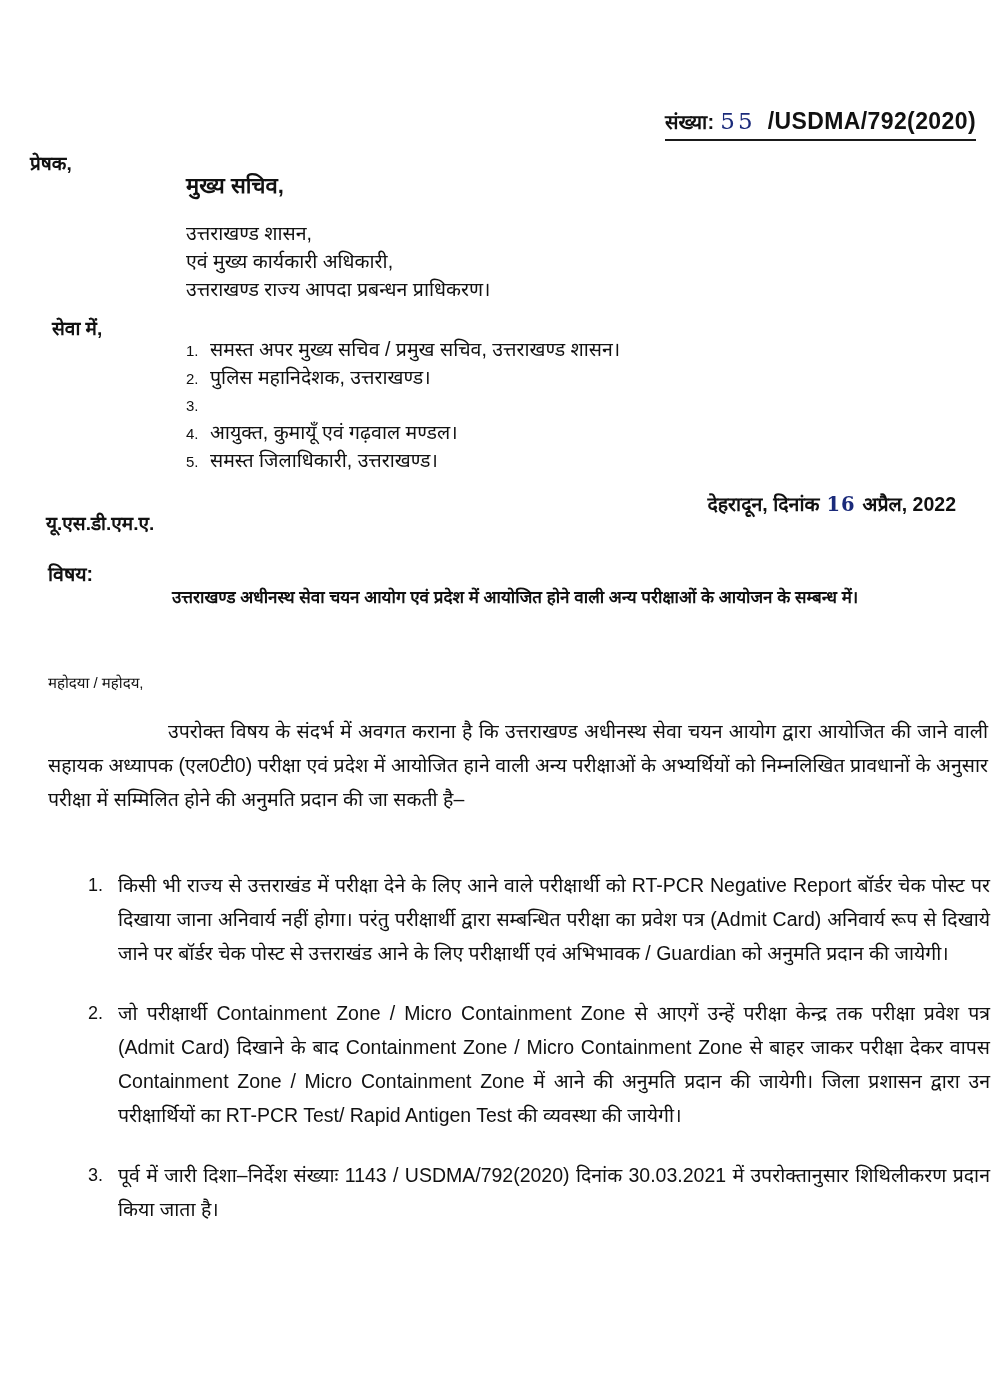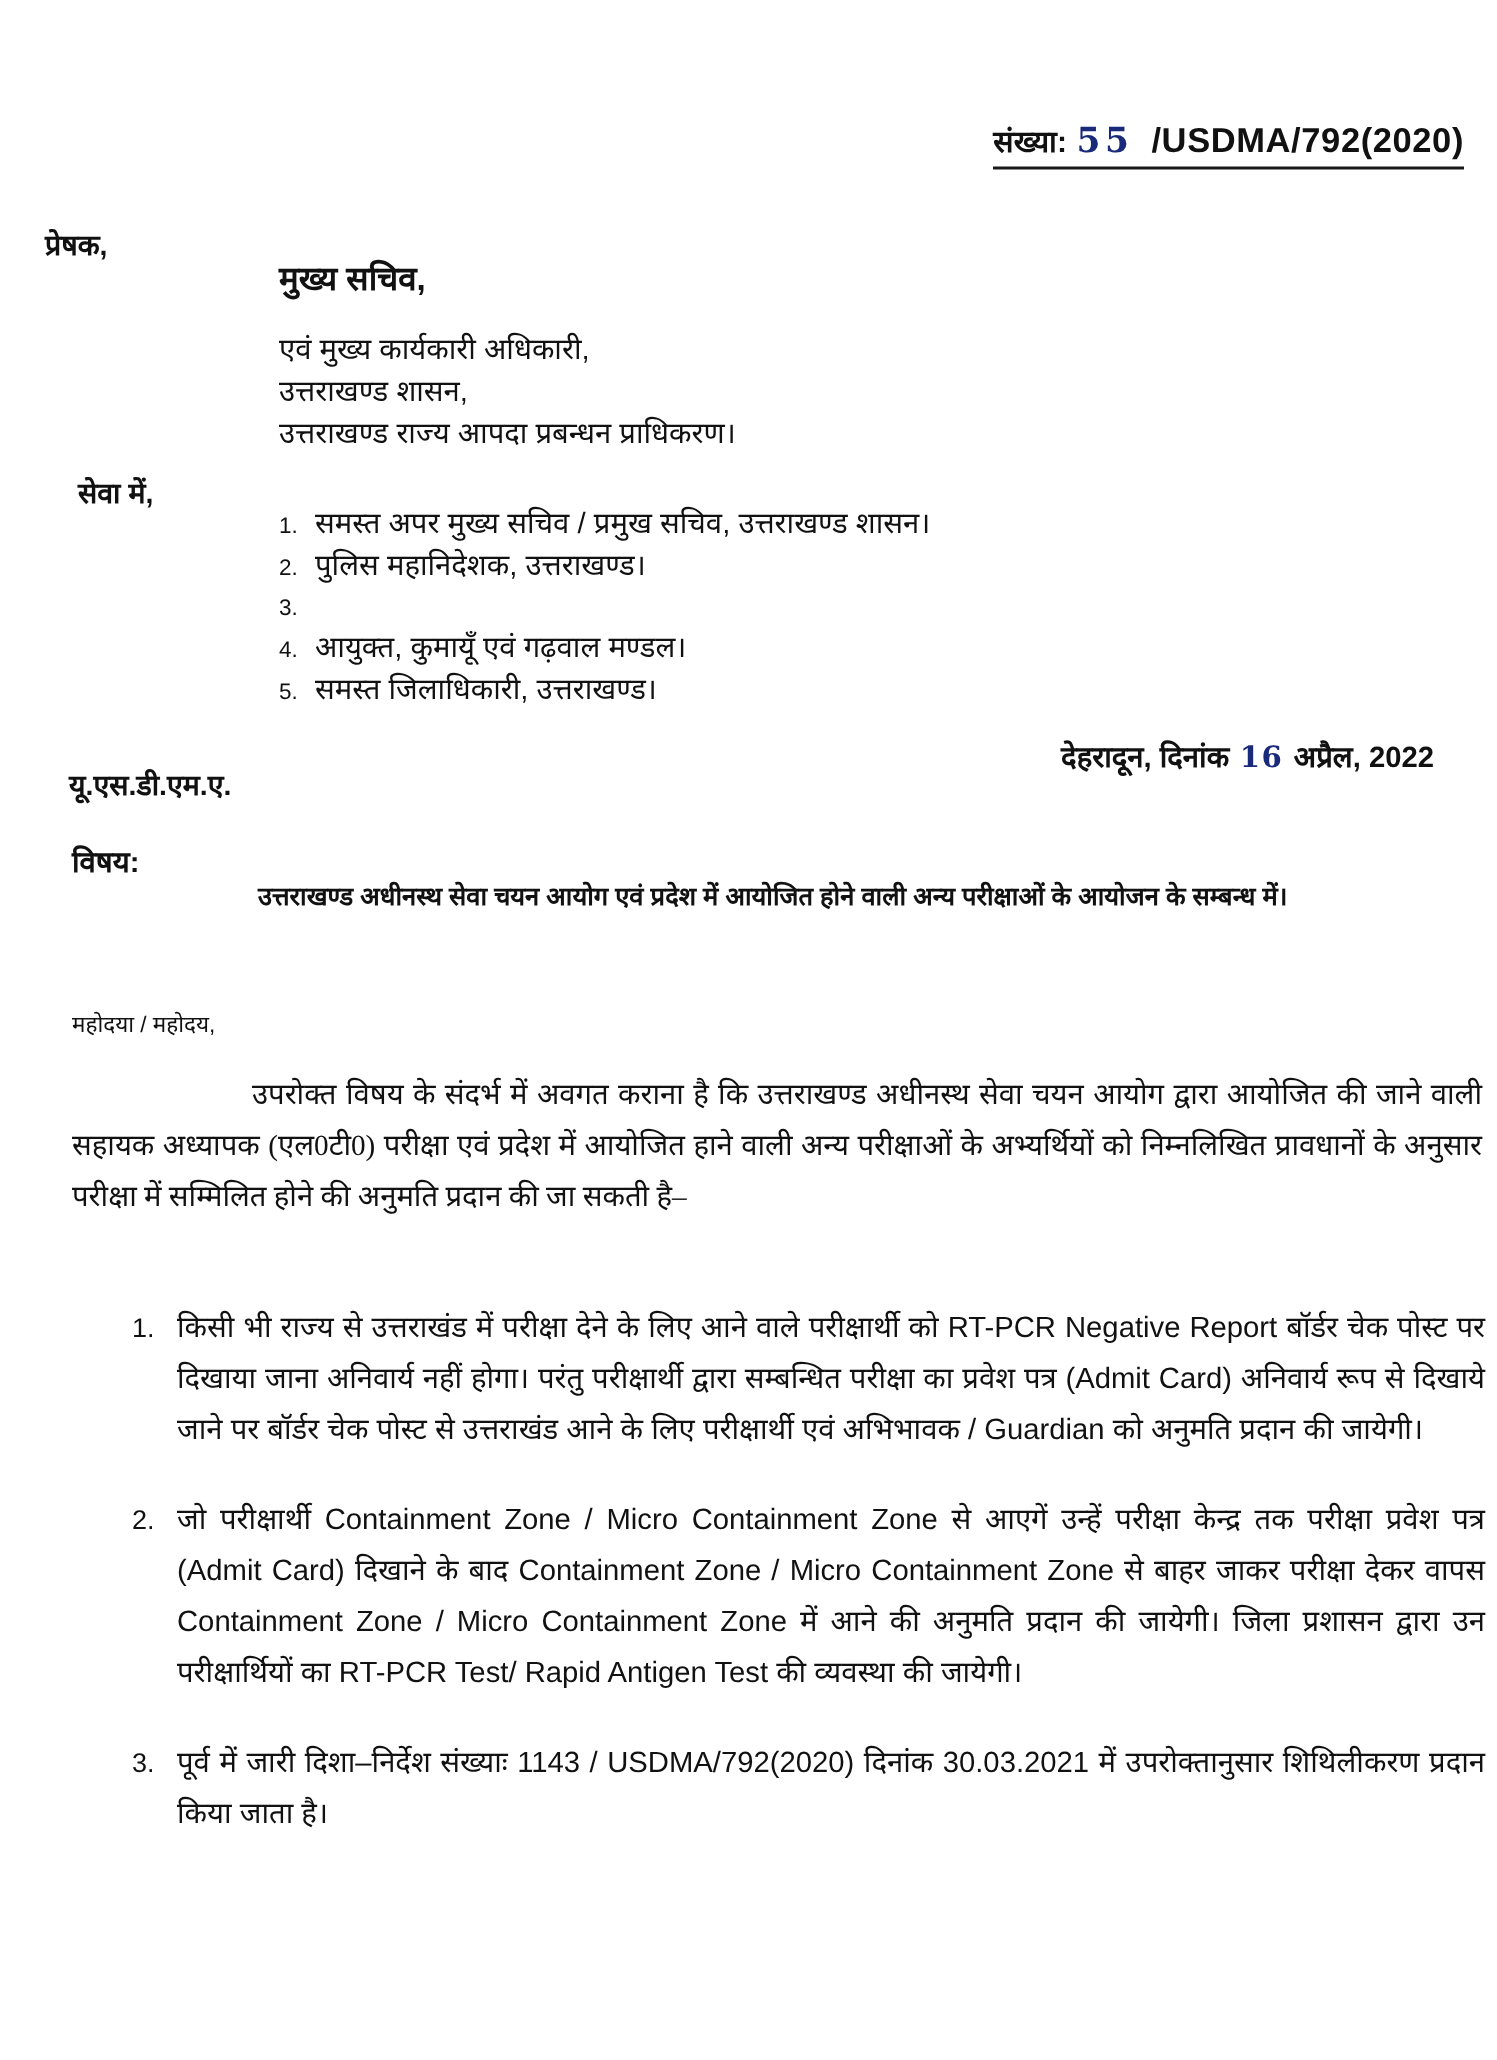--- a/index.html
+++ b/index.html
@@ -30,24 +30,25 @@
     font-size: 22px;
     font-weight: 700;
     letter-spacing: 0.2px;
     border-bottom: 2px solid #1a1a1a;
     padding-bottom: 4px;
   }
   .ref-label { font-size: 20px; font-weight: 600; }
   .ref-hand {
     font-family: "DejaVu Serif", serif;
     color: #1a2a7a;
-    font-weight: 700;
+    font-weight: 400;
     font-size: 23px;
     padding: 0 10px 0 4px;
     letter-spacing: 3px;
+    margin-top: 28px;
   }
   .ref-code { font-size: 23px; font-weight: 700; letter-spacing: 0.4px; }
 
   
   .left-label {
     position: absolute;
     font-size: 19px;
     font-weight: 600;
   }
   .block {
@@ -124,21 +125,20 @@
 
   .para {
     position: absolute;
     left: 48px;
     top: 714px;
     width: 940px;
     font-size: 19.5px;
     line-height: 34px;
     text-align: justify;
     text-indent: 120px;
-    font-family: Liberation Serif, serif;
   }
 
   
   .clauses {
     position: absolute;
     left: 88px;
     top: 868px;
     width: 902px;
   }
   .clause {
@@ -164,22 +164,22 @@
 
   <div class="ref-line">
     <span class="ref-label">संख्या:</span>
     <span class="ref-hand">55</span>
     <span class="ref-code">/USDMA/792(2020)</span>
   </div>
 
   <div class="left-label" style="left:30px; top:150px;">प्रेषक,</div>
   <div class="block" style="left:186px; top:172px;">
     <span class="big">मुख्य सचिव,</span>
+    <span class="ln">उत्तराखण्ड शासन,</span>
     <span class="ln">एवं मुख्य कार्यकारी अधिकारी,</span>
-    <span class="ln">उत्तराखण्ड शासन,</span>
     <span class="ln">उत्तराखण्ड राज्य आपदा प्रबन्धन प्राधिकरण।</span>
   </div>
 
   <div class="left-label" style="left:52px; top:315px;">सेवा में,</div>
   <div class="recips">
     <div class="row">
       <span class="num">1.</span>
       <span>समस्त अपर मुख्य सचिव / प्रमुख सचिव, उत्तराखण्ड शासन।</span>
     </div>
     <div class="row">

